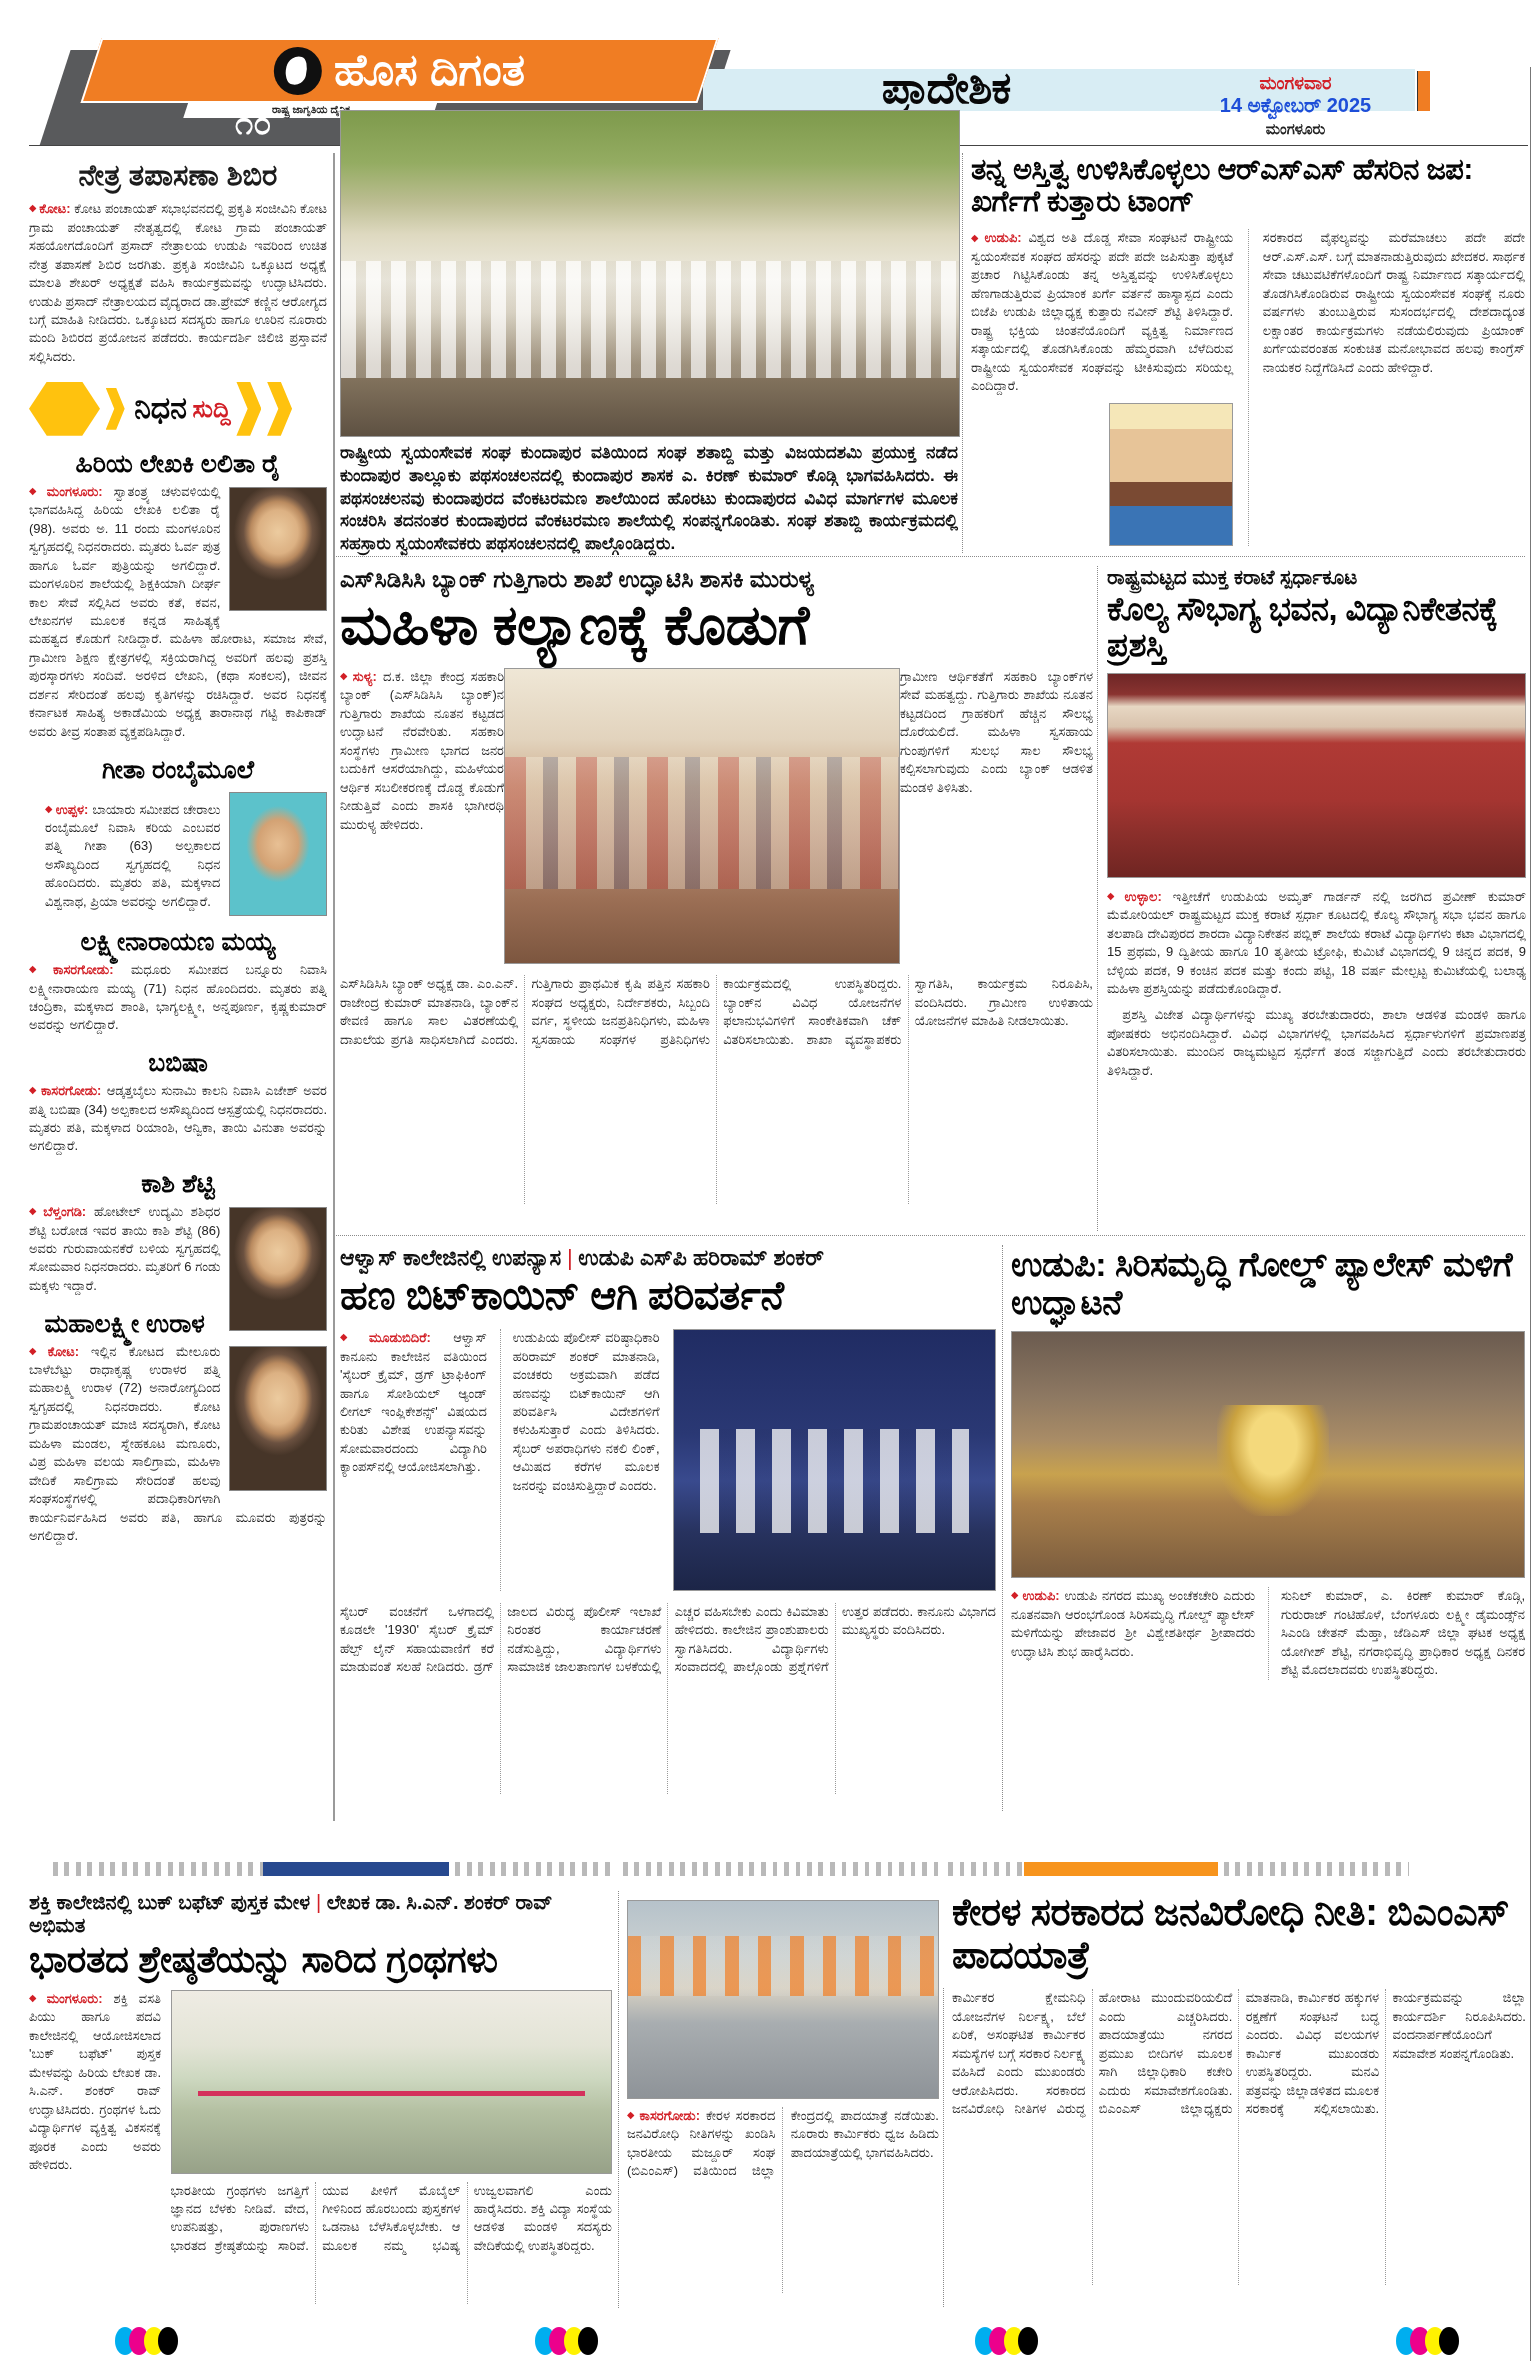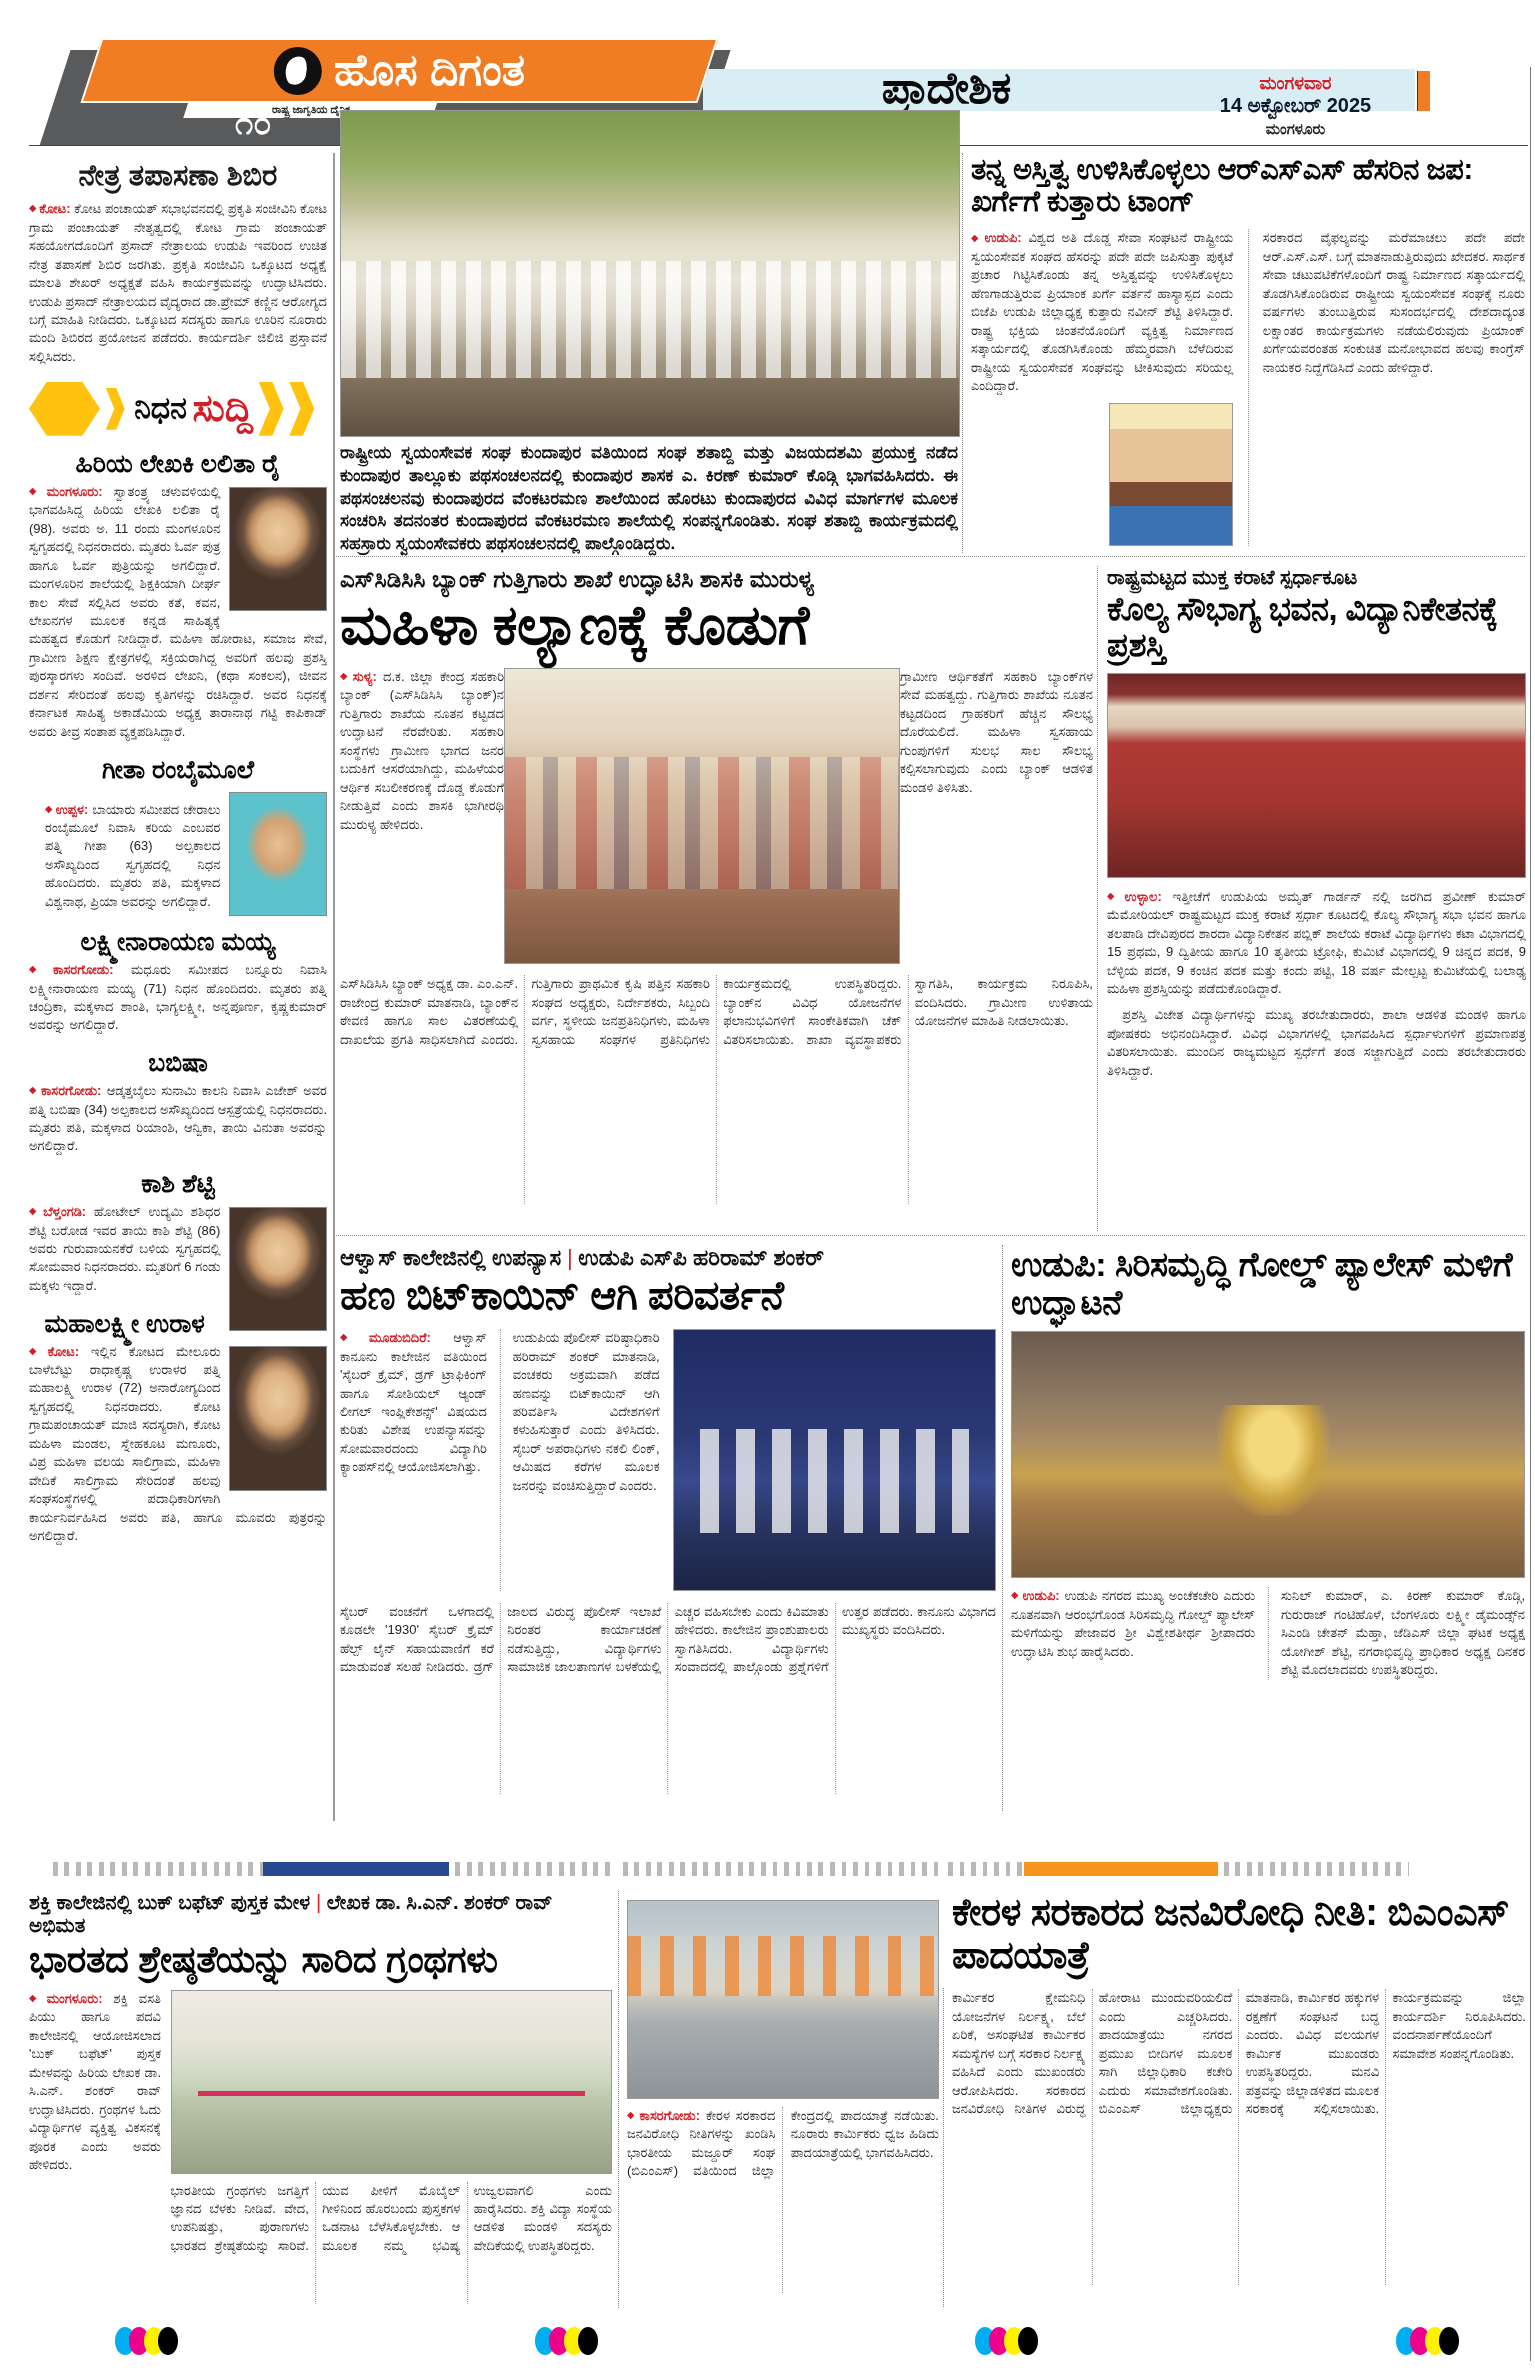--- a/index.html
+++ b/index.html
@@ -54,40 +54,40 @@
   .sep{height:14.3px;background:repeating-linear-gradient(90deg,#b9b9b9 0 4.8px,#fff 4.8px 11.5px);position:absolute;}
   .sepseg{position:absolute;top:0;bottom:0;}
   .dots span{display:inline-block;width:20px;height:28px;border-radius:50%;margin-right:-5.7px;}
   .d-c{background:#00aeef;} .d-m{background:#ec008c;} .d-y{background:#fff200;} .d-k{background:#000;}
   
   .nidhan{display:flex;align-items:center;gap:5.7px;margin:15.3px 0 7.6px 0;}
   .hex{width:71px;height:54px;background:#ffc20e;clip-path:polygon(25% 0,75% 0,100% 50%,75% 100%,25% 100%,0 50%);flex:none;}
   .chev{width:19px;height:42px;background:#ffc20e;clip-path:polygon(0 0,55% 0,100% 50%,55% 100%,0 100%,45% 50%);flex:none;}
   .chev.big{height:54px;width:25px;}
   .nidhan .t1{font-size:30px;font-weight:800;color:#0a0a0a;margin-left:3.8px;}
-  .nidhan .t2{font-size:38px;font-weight:800;color:#d21f26;}
+  .nidhan .t2{font-size:24px;font-weight:800;color:#d21f26;}
 </style>
 </head>
 <body>
 
 <div id="page">
 
   <div class="abs graypar" style="left:55px;top:50px;width:660px;height:96px;"></div>
   <div class="abs blueband" style="left:703px;top:69px;width:712px;height:42px;"></div>
   <div class="abs orangepar" style="left:91px;top:38px;width:617px;height:65px;display:flex;align-items:center;justify-content:center;gap:11.5px;">
     <span class="emblem" style="transform:skewX(18deg);"></span>
     <span style="transform:skewX(18deg);font-size:44px;font-weight:800;color:#fff;white-space:nowrap;">ಹೊಸ ದಿಗಂತ</span>
   </div>
   <div class="abs tagstrip" style="left:186px;top:101px;width:249px;height:17px;display:flex;align-items:center;justify-content:center;">
     <span style="transform:skewX(18deg);font-size:10.5px;font-weight:700;color:#222;">ರಾಷ್ಟ್ರ ಜಾಗೃತಿಯ ದೈನಿಕ</span>
   </div>
   <div class="abs" style="left:235px;top:105px;font-size:32.5px;font-weight:800;color:#fff;">೧೦</div>
   <div class="abs" style="left:755px;top:63px;width:382px;text-align:center;font-size:44px;font-weight:800;color:#080808;letter-spacing:-1px;">ಪ್ರಾದೇಶಿಕ</div>
   <div class="abs" style="left:1195px;top:73px;width:201px;text-align:center;font-size:18px;font-weight:800;color:#d21f26;">ಮಂಗಳವಾರ</div>
-  <div class="abs" style="left:1195px;top:94px;width:201px;text-align:center;font-size:20px;font-weight:800;color:#0f172a;">14 ಅಕ್ಟೋಬರ್ 2025</div>
+  <div class="abs" style="left:1195px;top:94px;width:201px;text-align:center;font-size:20px;font-weight:800;color:#1d4ed8;">14 ಅಕ್ಟೋಬರ್ 2025</div>
   <div class="abs" style="left:1195px;top:120px;width:201px;text-align:center;font-size:15px;font-weight:700;color:#222;">ಮಂಗಳೂರು</div>
   <div class="abs" style="left:1417px;top:71px;width:12.4px;height:40px;background:#f07d23;border-left:1.9px solid #333;"></div>
   <div class="abs" style="left:29px;top:145px;width:1499px;height:0;border-top:1.4px solid #444;"></div>
   <div class="abs" style="left:1530px;top:67px;width:0;height:2294px;border-left:1px solid #777;"></div>
 
   <div class="abs" style="left:29px;top:153px;width:298px;height:1675px;overflow:hidden;">
     <div style="font-size:29px;font-weight:800;text-align:center;margin:5.7px 0 7.6px 0;">ನೇತ್ರ ತಪಾಸಣಾ ಶಿಬಿರ</div>
     <p class="bodytext" style="margin:0;"><span class="bullet">◆</span><span class="dl">ಕೋಟ:</span> <span>ಕೋಟ ಪಂಚಾಯತ್ ಸಭಾಭವನದಲ್ಲಿ ಪ್ರಕೃತಿ ಸಂಜೀವಿನಿ ಕೋಟ ಗ್ರಾಮ ಪಂಚಾಯತ್ ನೇತೃತ್ವದಲ್ಲಿ ಕೋಟ ಗ್ರಾಮ ಪಂಚಾಯತ್ ಸಹಯೋಗದೊಂದಿಗೆ ಪ್ರಸಾದ್ ನೇತ್ರಾಲಯ ಉಡುಪಿ ಇವರಿಂದ ಉಚಿತ ನೇತ್ರ ತಪಾಸಣೆ ಶಿಬಿರ ಜರಗಿತು. ಪ್ರಕೃತಿ ಸಂಜೀವಿನಿ ಒಕ್ಕೂಟದ ಅಧ್ಯಕ್ಷೆ ಮಾಲತಿ ಶೇಖರ್ ಅಧ್ಯಕ್ಷತೆ ವಹಿಸಿ ಕಾರ್ಯಕ್ರಮವನ್ನು ಉದ್ಘಾಟಿಸಿದರು. ಉಡುಪಿ ಪ್ರಸಾದ್ ನೇತ್ರಾಲಯದ ವೈದ್ಯರಾದ ಡಾ.ಪ್ರೇಮ್ ಕಣ್ಣಿನ ಆರೋಗ್ಯದ ಬಗ್ಗೆ ಮಾಹಿತಿ ನೀಡಿದರು. ಒಕ್ಕೂಟದ ಸದಸ್ಯರು ಹಾಗೂ ಊರಿನ ನೂರಾರು ಮಂದಿ ಶಿಬಿರದ ಪ್ರಯೋಜನ ಪಡೆದರು. ಕಾರ್ಯದರ್ಶಿ ಜಿಲಿಜಿ ಪ್ರಸ್ತಾವನೆ ಸಲ್ಲಿಸಿದರು.</span></p>
 
     <div class="nidhan">

